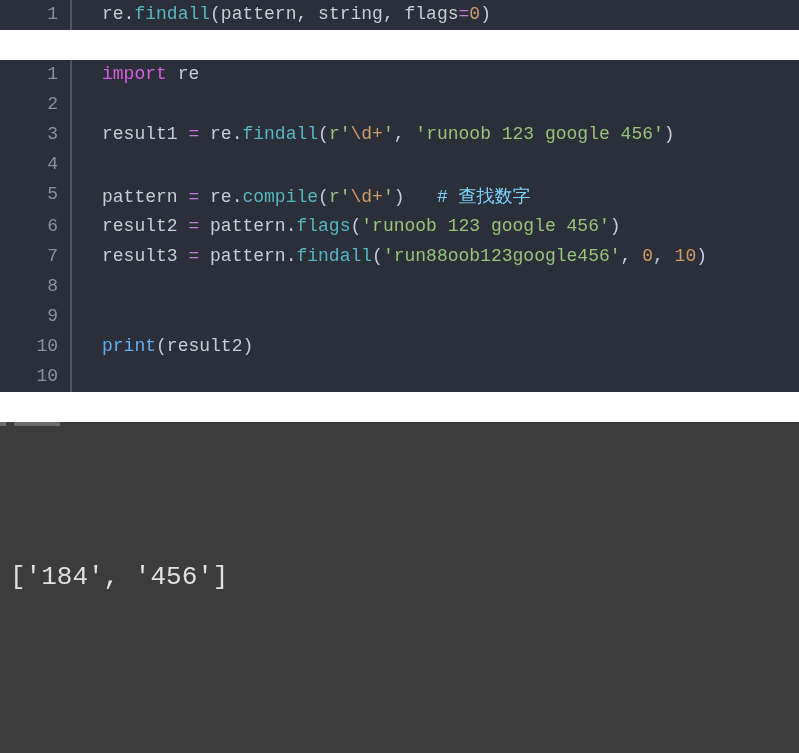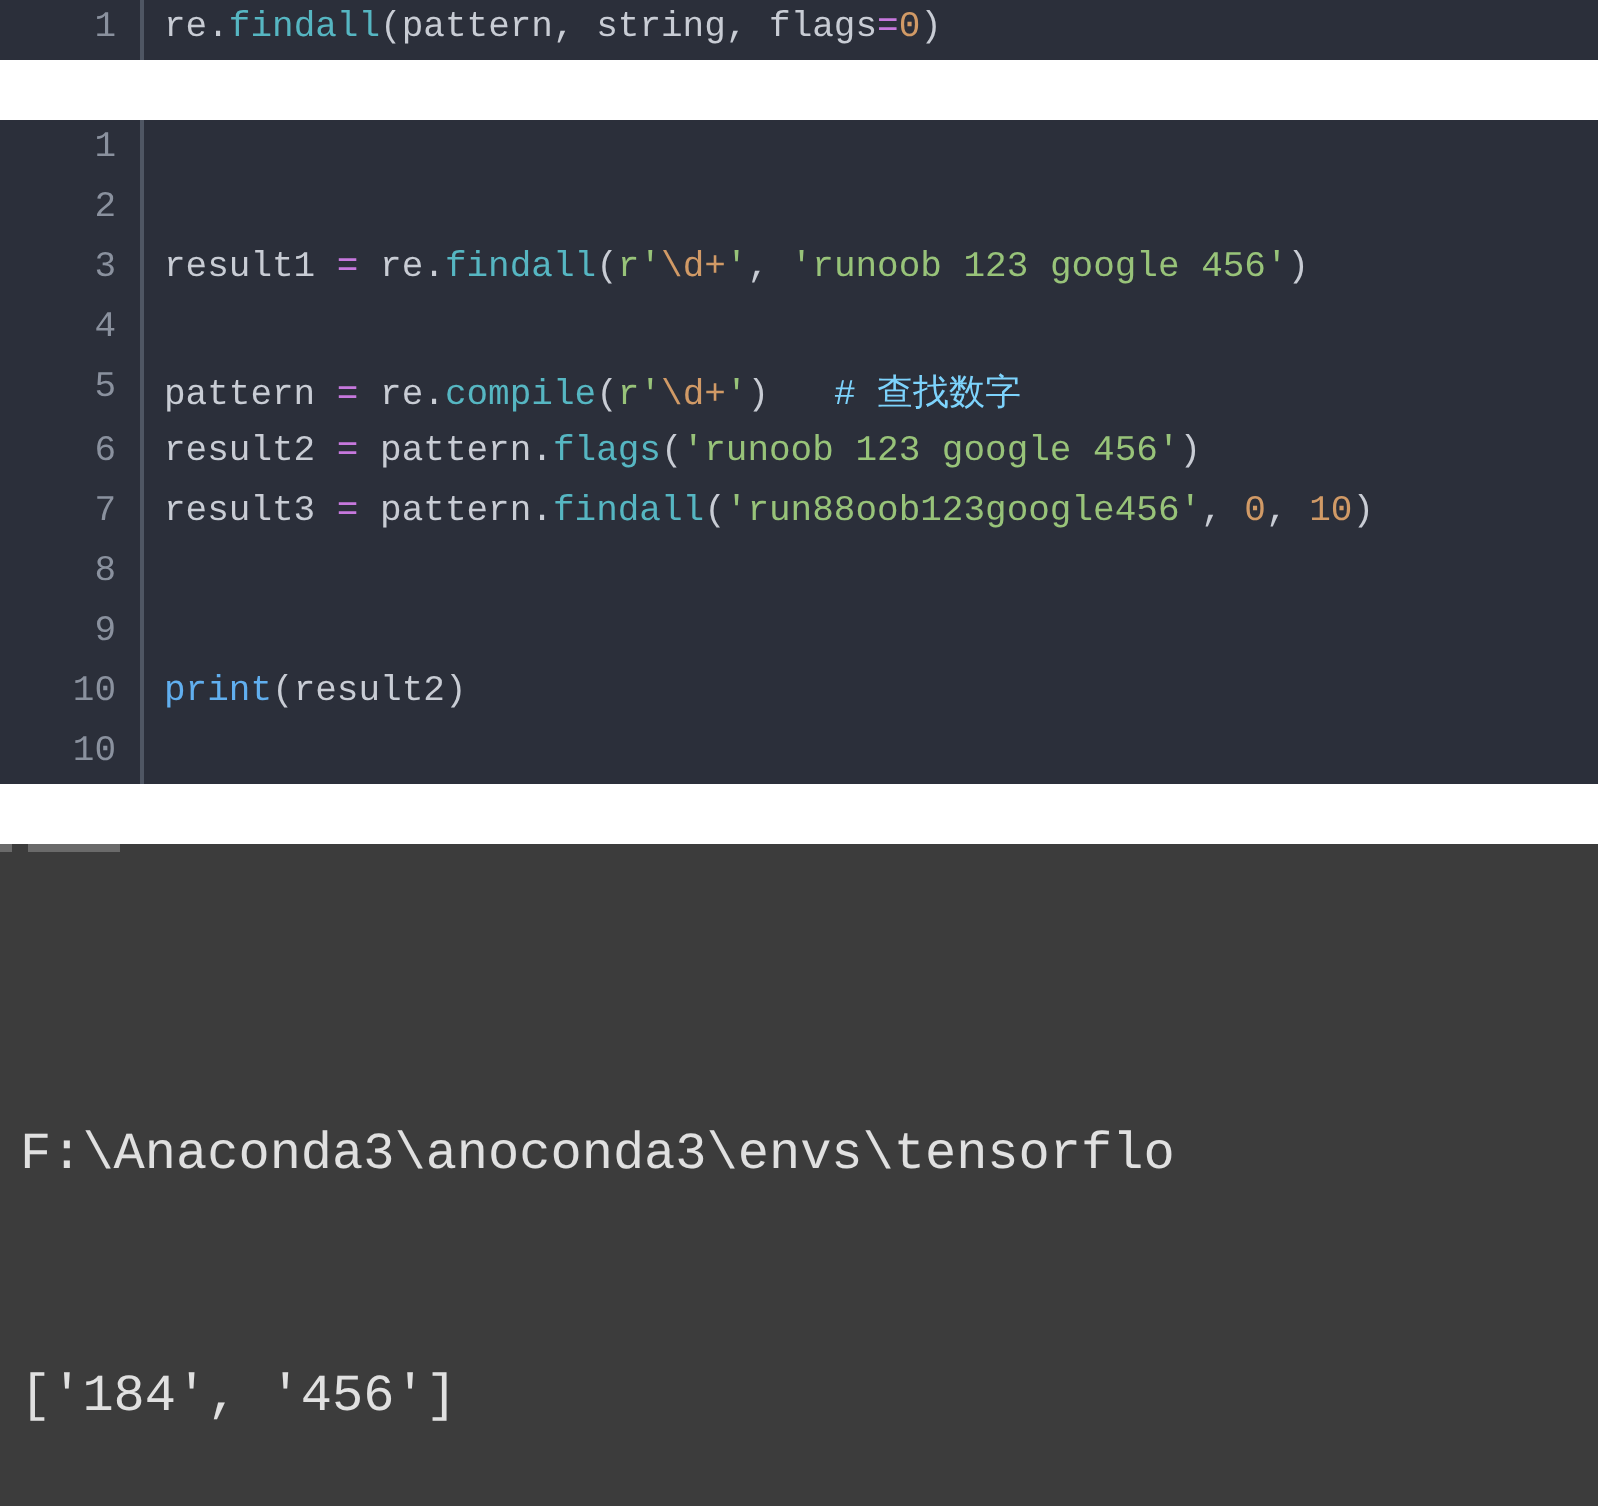--- a/index.html
+++ b/index.html
@@ -30,21 +30,21 @@
     text-align: right;
     padding-right: 12px;
     padding-top: 4px;
     padding-bottom: 4px;
     font-size: 18px;
     user-select: none;
     border-right: 2px solid #4f5663;
     flex-shrink: 0;
   }
   .code-content {
-    padding-left: 10px;
+    padding-left: 30px;
     padding-top: 4px;
     padding-bottom: 4px;
     font-size: 18px;
     white-space: pre;
     color: #c8ccd4;
   }
   .tok-id { color: #c8ccd4; }
   .tok-punc { color: #c8ccd4; }
   .tok-func { color: #56b6c2; }
   .tok-kw { color: #d55fde; }
@@ -82,20 +82,21 @@
     <div class="line-number">1</div>
     <div class="code-content"><span class="tok-id">re</span><span class="tok-punc">.</span><span class="tok-func">findall</span><span class="tok-punc">(</span><span class="tok-id">pattern</span><span class="tok-punc">, </span><span class="tok-id">string</span><span class="tok-punc">, </span><span class="tok-id">flags</span><span class="tok-op">=</span><span class="tok-num">0</span><span class="tok-punc">)</span></div>
   </div>
 </div>
 
 <div class="gap"></div>
 
 <div class="code-block">
   <div class="code-line">
     <div class="line-number">1</div>
+    <div class="code-content"><span class="tok-kw">import</span><span> </span><span class="tok-id">re</span></div>
   </div>
   <div class="code-line">
     <div class="line-number">2</div>
     <div class="code-content"></div>
   </div>
   <div class="code-line">
     <div class="line-number">3</div>
     <div class="code-content"><span class="tok-id">result1 </span><span class="tok-op">=</span><span class="tok-id"> re</span><span class="tok-punc">.</span><span class="tok-func">findall</span><span class="tok-punc">(</span><span class="tok-str">r</span><span class="tok-str">'</span><span class="tok-esc">\d+</span><span class="tok-str">'</span><span class="tok-punc">, </span><span class="tok-str">'runoob 123 google 456'</span><span class="tok-punc">)</span></div>
   </div>
   <div class="code-line">
@@ -125,18 +126,17 @@
     <div class="line-number">10</div>
     <div class="code-content"><span class="tok-print">print</span><span class="tok-punc">(</span><span class="tok-id">result2</span><span class="tok-punc">)</span></div>
   </div>
   <div class="code-line">
     <div class="line-number">10</div>
   </div>
 </div>
 
 <div class="term-block">
   <div class="term-bar"></div>
-  <span class="term-line">F:\Anaconda3\anoconda3\envs\tensorflo</span>
   <span class="term-line">['184', '456']</span>
   
   
   
 </div>
 
 </body></html>

